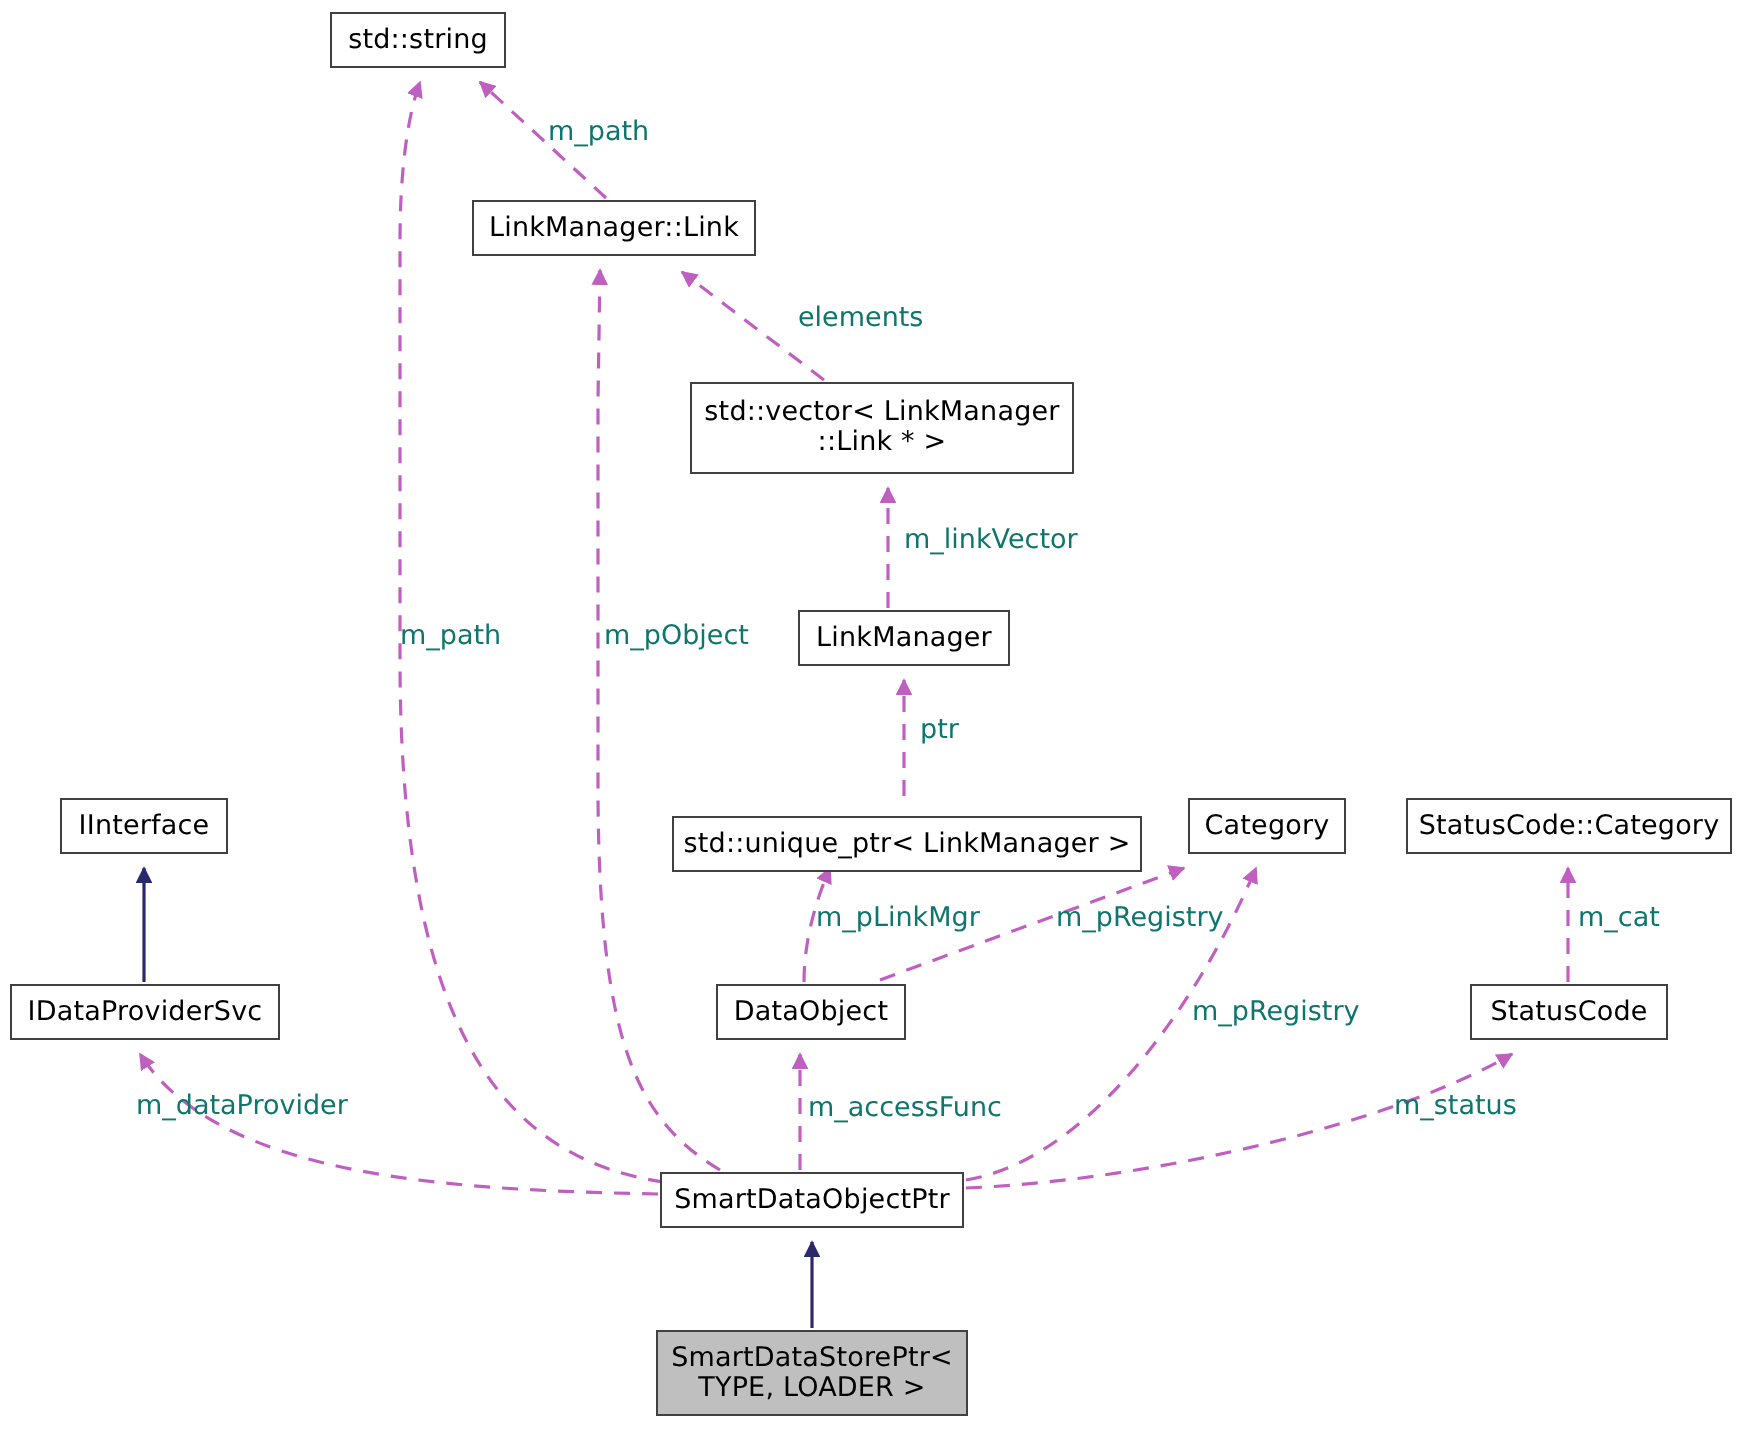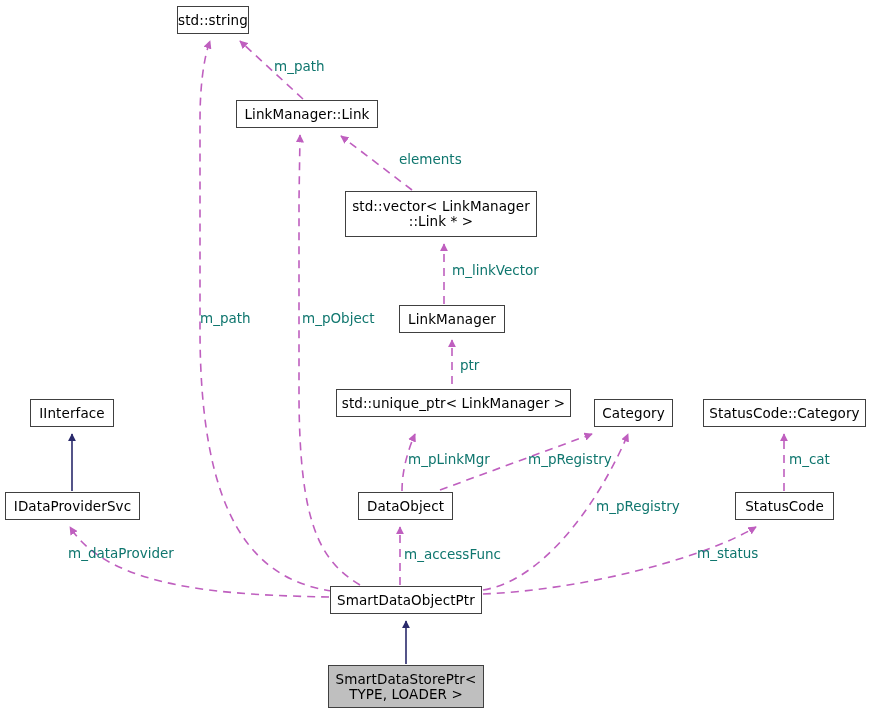--- a/index.html
+++ b/index.html
@@ -94,32 +94,32 @@
       <path d="M 483 594 C 580 590 700 560 756 527" stroke="#bf5fbf" stroke-dasharray="8,6" marker-end="url(#arrow-assoc)"></path>
 
       <path d="M 329 597 C 230 595 110 590 70 527" stroke="#bf5fbf" stroke-dasharray="8,6" marker-end="url(#arrow-assoc)"></path>
 
       <path d="M 332 591 C 255 580 200 520 200 330 L 200 120 C 200 90 203 60 210 41" stroke="#bf5fbf" stroke-dasharray="8,6" marker-end="url(#arrow-assoc)"></path>
 
       <path d="M 360 585 C 318 560 300 520 299 400 L 299 200 L 300 135" stroke="#bf5fbf" stroke-dasharray="8,6" marker-end="url(#arrow-assoc)"></path>
     </g>
   </svg>
 
-  <div class="node" style="left:177px; top:6px; width:72px; height:28px;">std::string</div>
+  <div class="node" style="left:165px; top:6px; width:88px; height:28px;">std::string</div>
 
   <div class="node" style="left:345px; top:191px; width:192px; height:46px;">std::vector&lt; LinkManager
 ::Link * &gt;</div>
 
   <div class="node" style="left:236px; top:100px; width:142px; height:28px;">LinkManager::Link</div>
 
   <div class="node" style="left:399px; top:305px; width:106px; height:28px;">LinkManager</div>
 
   <div class="node" style="left:30px; top:399px; width:84px; height:28px;">IInterface</div>
 
-  <div class="node" style="left:336px; top:389px; width:235px; height:28px;">std::unique_ptr&lt; LinkManager &gt;</div>
+  <div class="node" style="left:336px; top:408px; width:235px; height:28px;">std::unique_ptr&lt; LinkManager &gt;</div>
 
   <div class="node" style="left:594px; top:399px; width:79px; height:28px;">Category</div>
 
   <div class="node" style="left:703px; top:399px; width:163px; height:28px;">StatusCode::Category</div>
 
   <div class="node" style="left:5px; top:492px; width:135px; height:28px;">IDataProviderSvc</div>
 
   <div class="node" style="left:358px; top:492px; width:95px; height:28px;">DataObject</div>
 
   <div class="node" style="left:735px; top:492px; width:99px; height:28px;">StatusCode</div>

